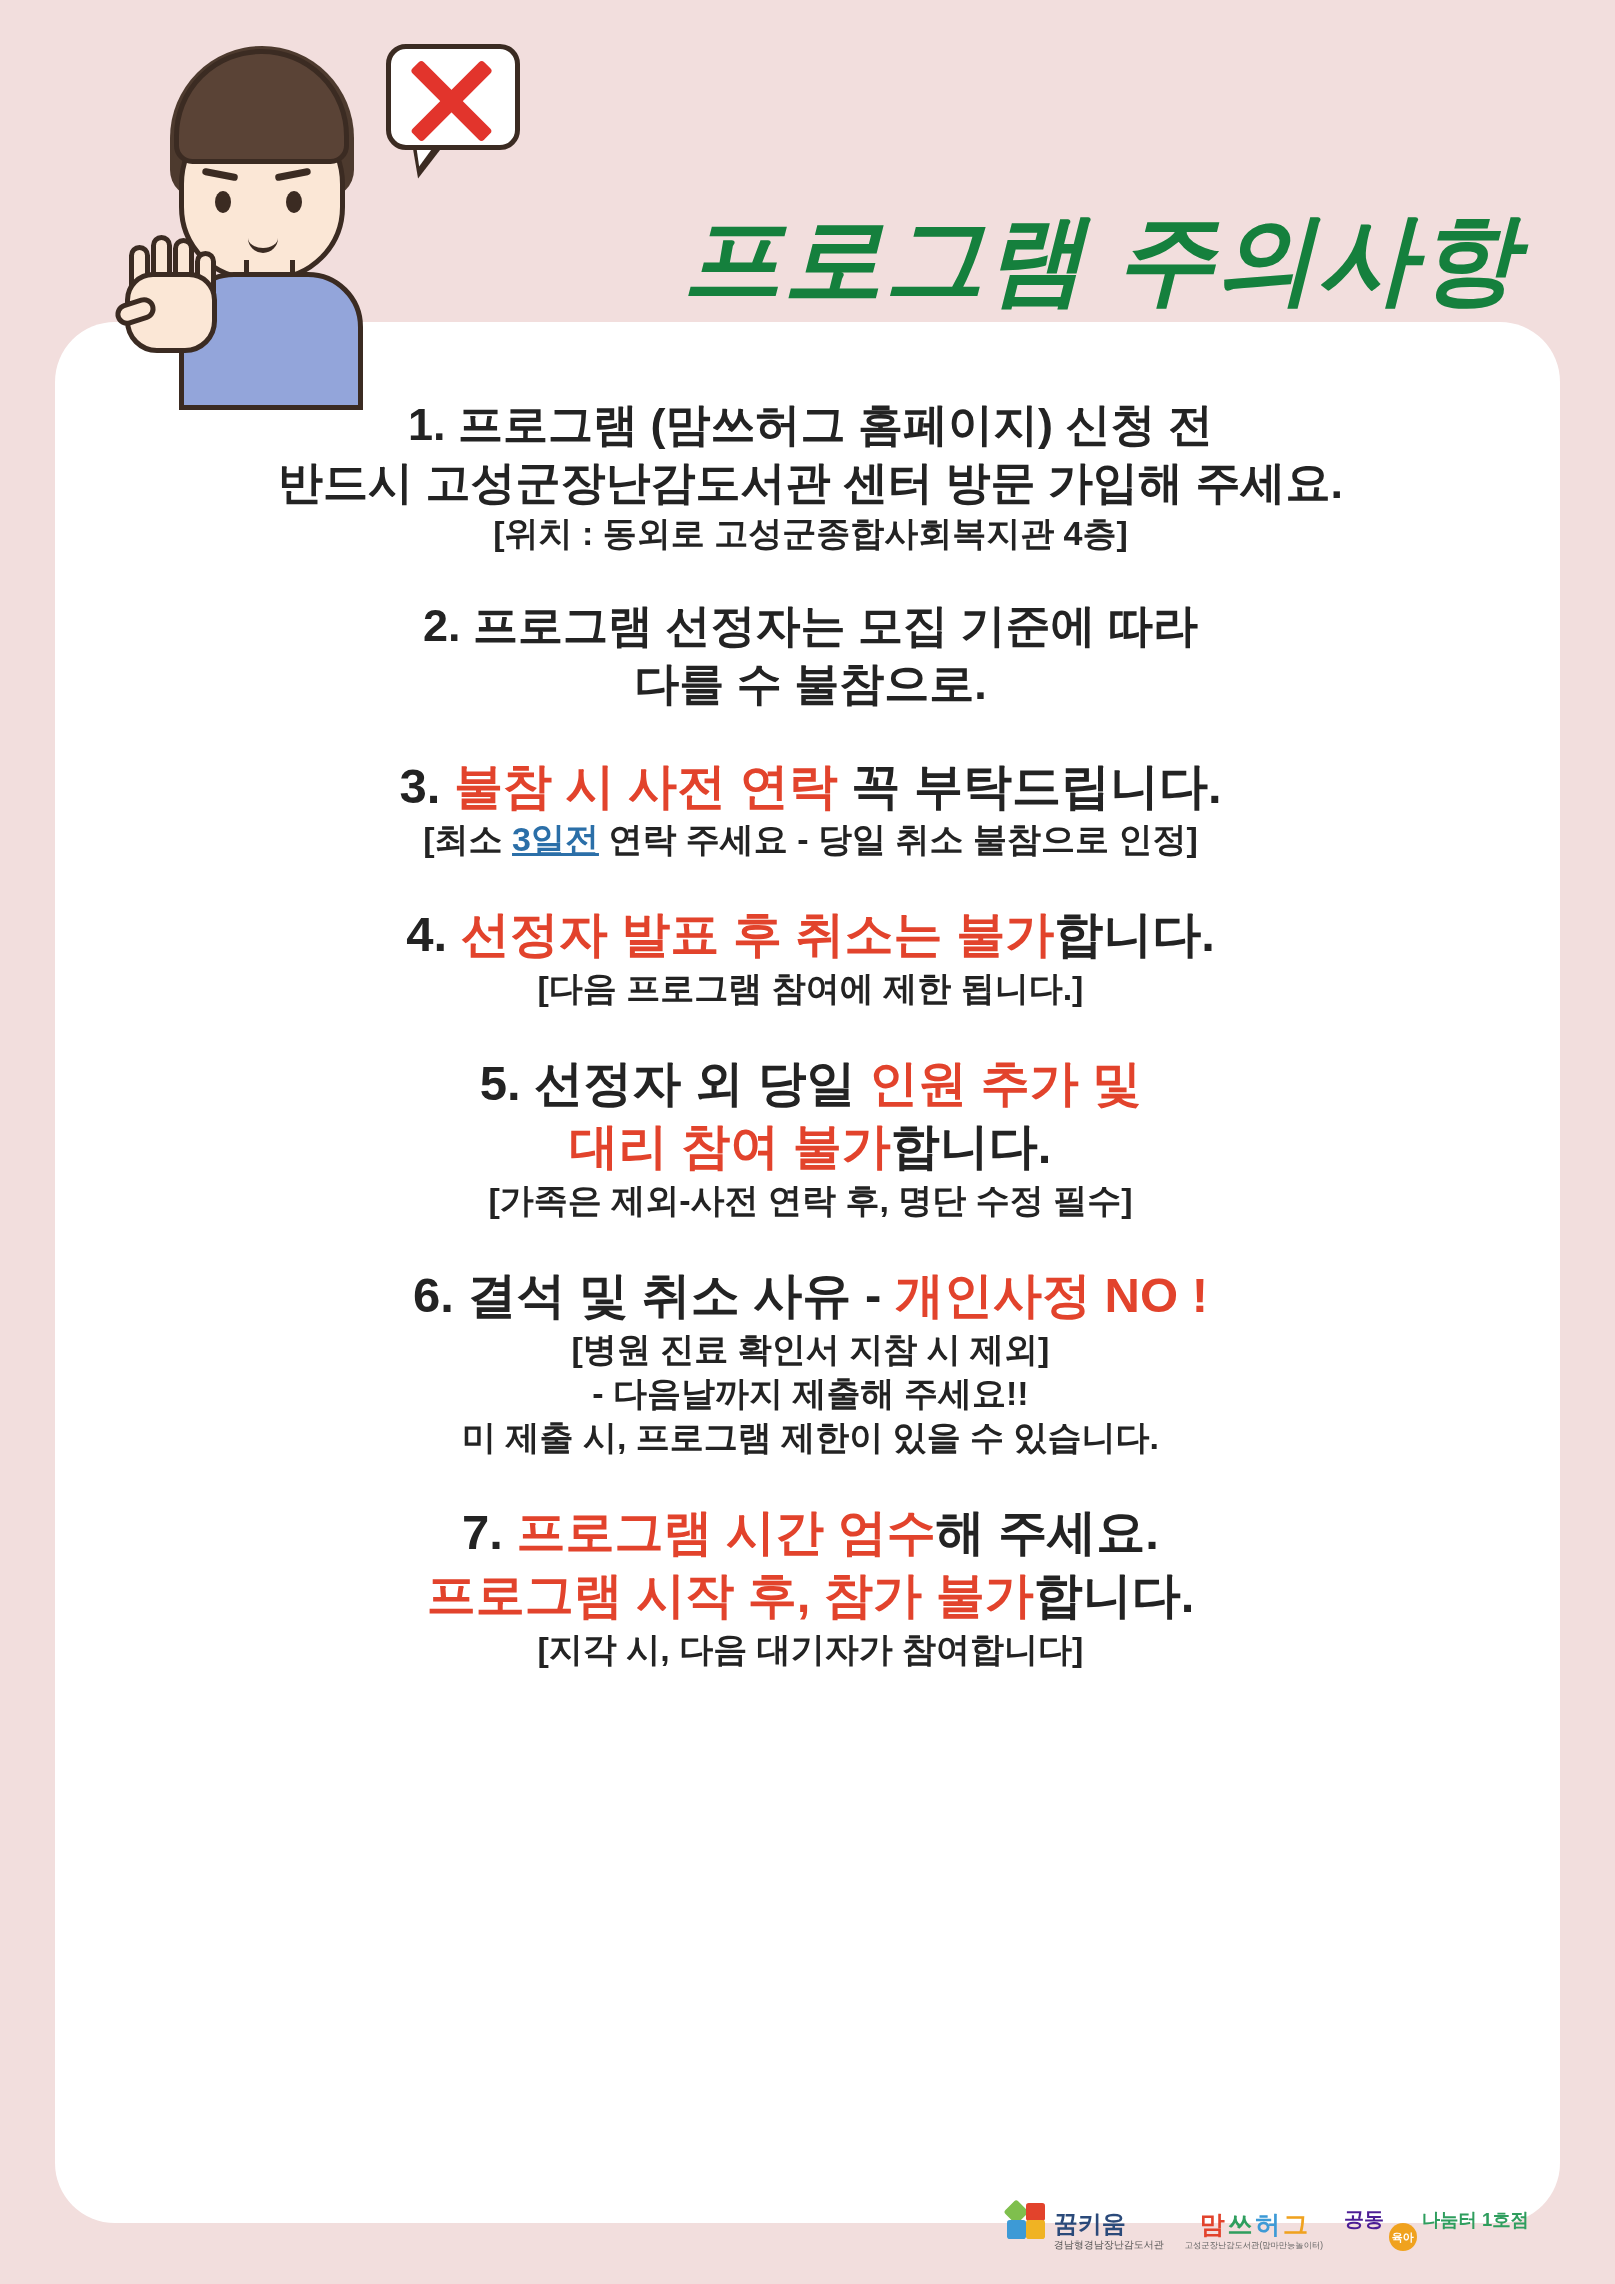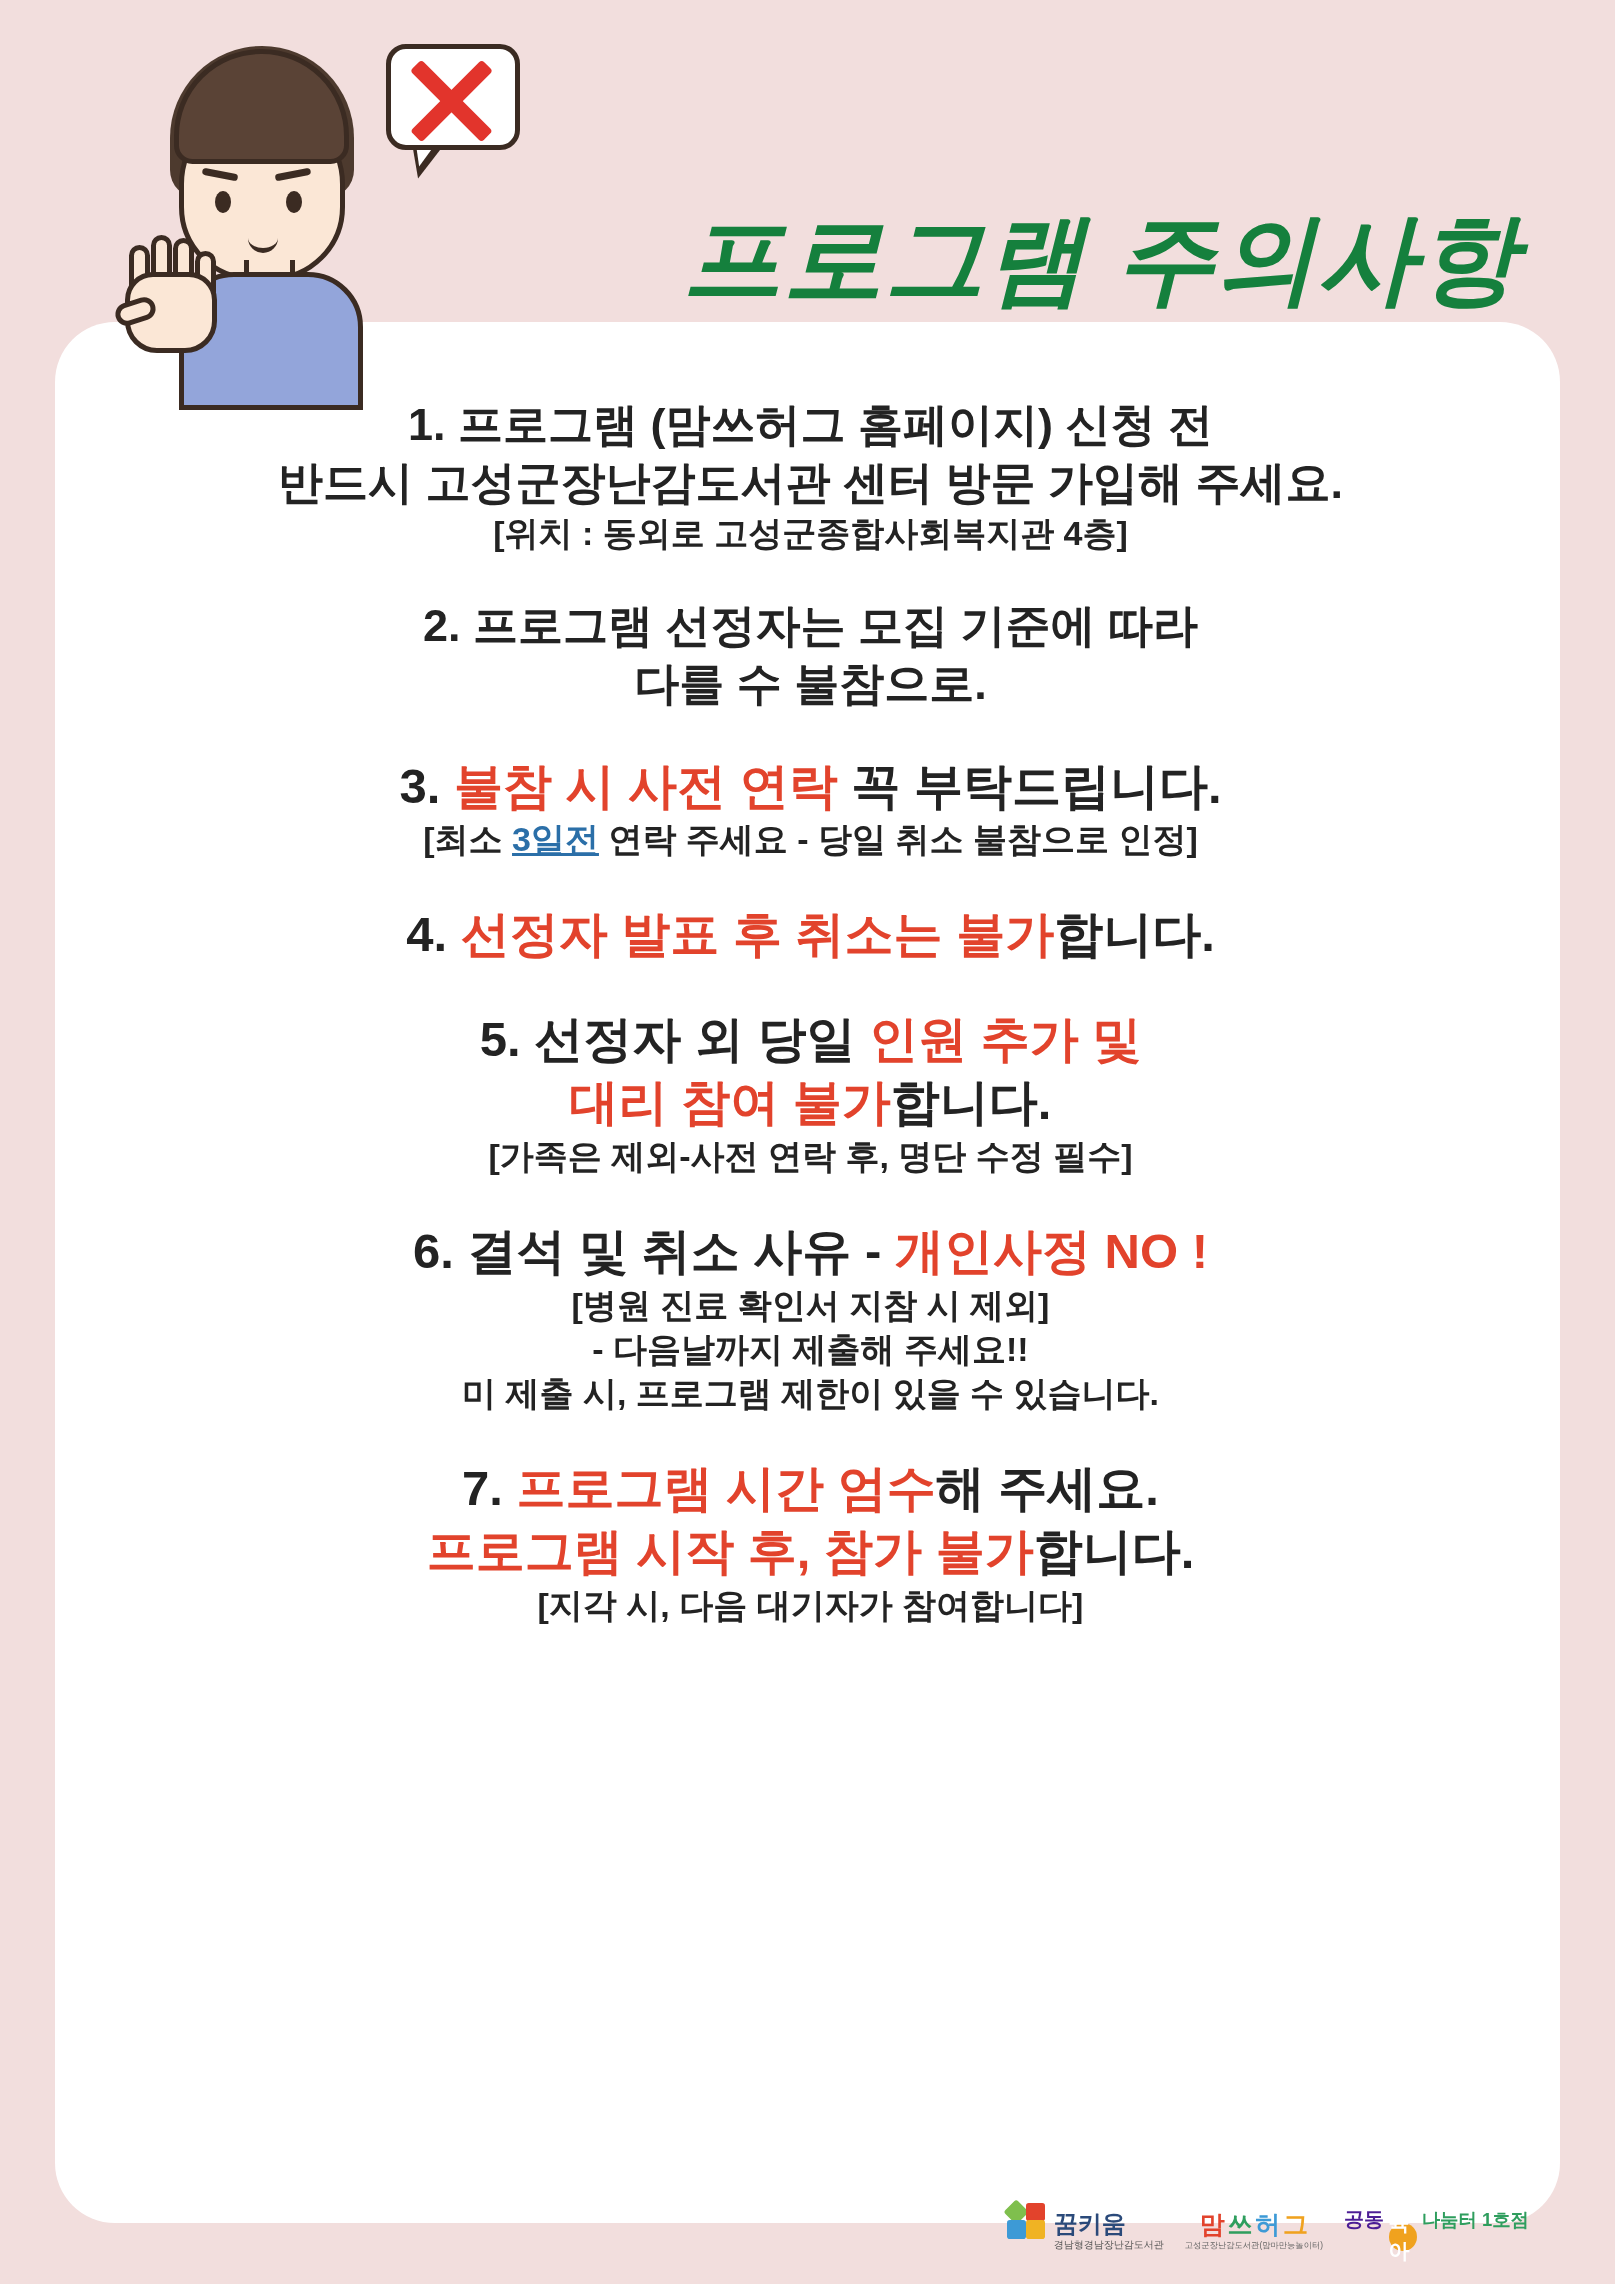--- a/index.html
+++ b/index.html
@@ -347,21 +347,21 @@
   }
 
   .logo3 {
     display: flex;
     align-items: center;
     gap: 4.6px;
   }
   .logo3 .b1 { font-size: 20px; font-weight: bold; color: #4c1d95; }
   .logo3 .circle {
     width: 28.5px; height: 28.5px; border-radius: 50%;
-    background: #f0a21e; color: #fff; font-size: 21px; font-weight: bold;
+    background: #f0a21e; color: #fff; font-size: 11px; font-weight: bold;
     display: flex; align-items: center; justify-content: center; margin-top: 36px;
   }
   .logo3 .b2 { font-size: 18.4px; font-weight: bold; color: #2f9e5e; }
 </style>
 </head>
 <body>
 
 <div class="poster">
 
   <div class="card"></div>
@@ -411,20 +411,21 @@
       <div class="rule">
         <div class="ln"><span>2.  프로그램 선정자는 모집 기준에 따라</span></div>
         <div class="ln"><span>다를 수 불참으로.</span></div>
       </div>
       <div class="rule">
         <div class="ln big"><span>3. </span><span class="red">불참 시 사전 연락</span><span> 꼭 부탁드립니다.</span></div>
         <div class="sub"><span>[최소 </span><span class="red-u">3일전</span><span> 연락 주세요 - 당일 취소 불참으로 인정]</span></div>
       </div>
       <div class="rule">
         <div class="ln big"><span>4. </span><span class="red">선정자 발표 후 취소는 불가</span><span>합니다.</span></div>
+        <div class="sub">[다음 프로그램 참여에 제한 됩니다.]</div>
       </div>
       <div class="rule">
         <div class="ln big"><span>5.  선정자 외 당일 </span><span class="red">인원 추가 및</span></div>
         <div class="ln big"><span class="red">대리 참여 불가</span><span>합니다.</span></div>
         <div class="sub">[가족은 제외-사전 연락 후, 명단 수정 필수]</div>
       </div>
       <div class="rule">
         <div class="ln big"><span>6.  결석 및 취소 사유 - </span><span class="red">개인사정 NO !</span></div>
         <div class="sub">[병원 진료 확인서 지참 시 제외]</div>
         <div class="sub">- 다음날까지 제출해 주세요!!</div>

